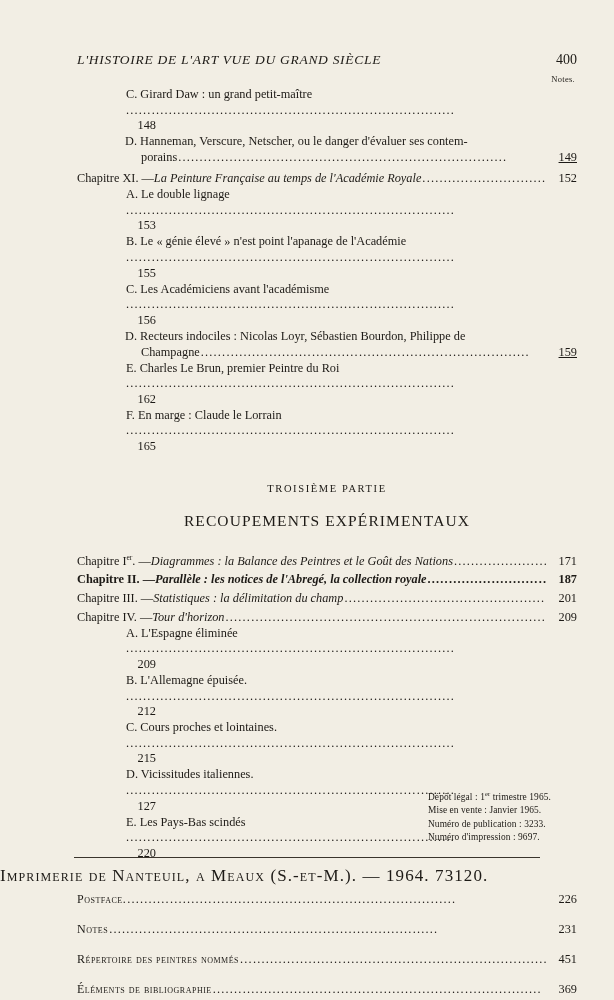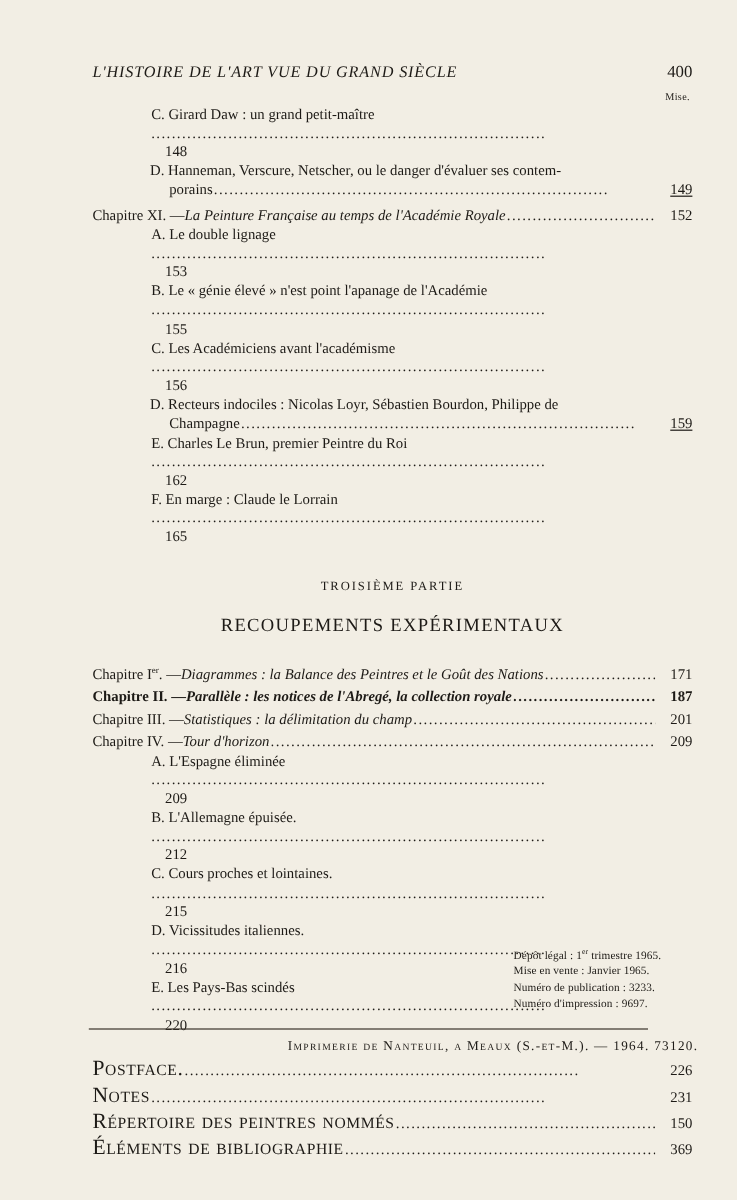--- a/index.html
+++ b/index.html
@@ -125,21 +125,21 @@
     margin-bottom: 18px;
   }
   .part-title {
     font-size: 15.5px;
     letter-spacing: 1.1px;
     font-variant: small-caps;
   }
   .gap-lg { height: 20px; }
 
   .backmatter .toc-line { margin-bottom: 4.5px; }
-  .backmatter .txt { font-variant: small-caps; letter-spacing: 0.5px; font-size: 18px; }
+  .backmatter .txt { font-variant: small-caps; letter-spacing: 0.5px; font-size: 12px; margin-top: 10px; }
 
   
   .legal {
     position: absolute;
     left: 428px;
     top: 787px;
     font-size: 9.4px;
     line-height: 13.2px;
     letter-spacing: 0.1px;
     white-space: nowrap;
@@ -151,39 +151,39 @@
     top: 857px;
     width: 466px;
     height: 1px;
     background: #3a342c;
   }
   .imprint {
     position: absolute;
     left: 0;
     top: 866px;
     width: 582px;
-    text-align: right;
-    font-size: 11px;
+    text-align: left;
+    font-size: 17px;
     font-variant: small-caps;
     letter-spacing: 1.1px;
   }
   .imprint .nosc { font-variant: normal; }
 </style>
 </head>
 <body>
 
 <div class="page">
   <div class="content">
 
     <div class="runhead">
       <span class="title">L'HISTOIRE DE L'ART VUE DU GRAND SIÈCLE</span>
       <span class="folio">400</span>
     </div>
 
-    <div class="pages-label">Mise.</div>
+    <div class="pages-label">Notes.</div>
 
     <div>
 
       <div class="toc-line lvl-sub">
         <span class="txt">C. Girard Daw : un grand petit-maître</span>
         <span class="leader">.............................................................................</span>
         <span class="num">148</span>
       </div>
 
       <div class="toc-line lvl-sub">
@@ -291,21 +291,21 @@
 
       <div class="toc-line lvl-sub">
         <span class="txt">C. Cours proches et lointaines.</span>
         <span class="leader">.............................................................................</span>
         <span class="num">215</span>
       </div>
 
       <div class="toc-line lvl-sub">
         <span class="txt">D. Vicissitudes italiennes.</span>
         <span class="leader">.............................................................................</span>
-        <span class="num">216</span>
+        <span class="num">127</span>
       </div>
 
       <div class="toc-line lvl-sub">
         <span class="txt">E. Les Pays-Bas scindés</span>
         <span class="leader">.............................................................................</span>
         <span class="num">220</span>
       </div>
     </div>
 
     <div class="gap-lg"></div>
@@ -317,21 +317,21 @@
         <span class="num">226</span>
       </div>
       <div class="toc-line lvl-back">
         <span class="txt">Notes</span>
         <span class="leader">.............................................................................</span>
         <span class="num">231</span>
       </div>
       <div class="toc-line lvl-back">
         <span class="txt">Répertoire des peintres nommés</span>
         <span class="leader">.............................................................................</span>
-        <span class="num">150</span>
+        <span class="num">451</span>
       </div>
       <div class="toc-line lvl-back">
         <span class="txt">Éléments de bibliographie</span>
         <span class="leader">.............................................................................</span>
         <span class="num">369</span>
       </div>
     </div>
 
   </div>
 

